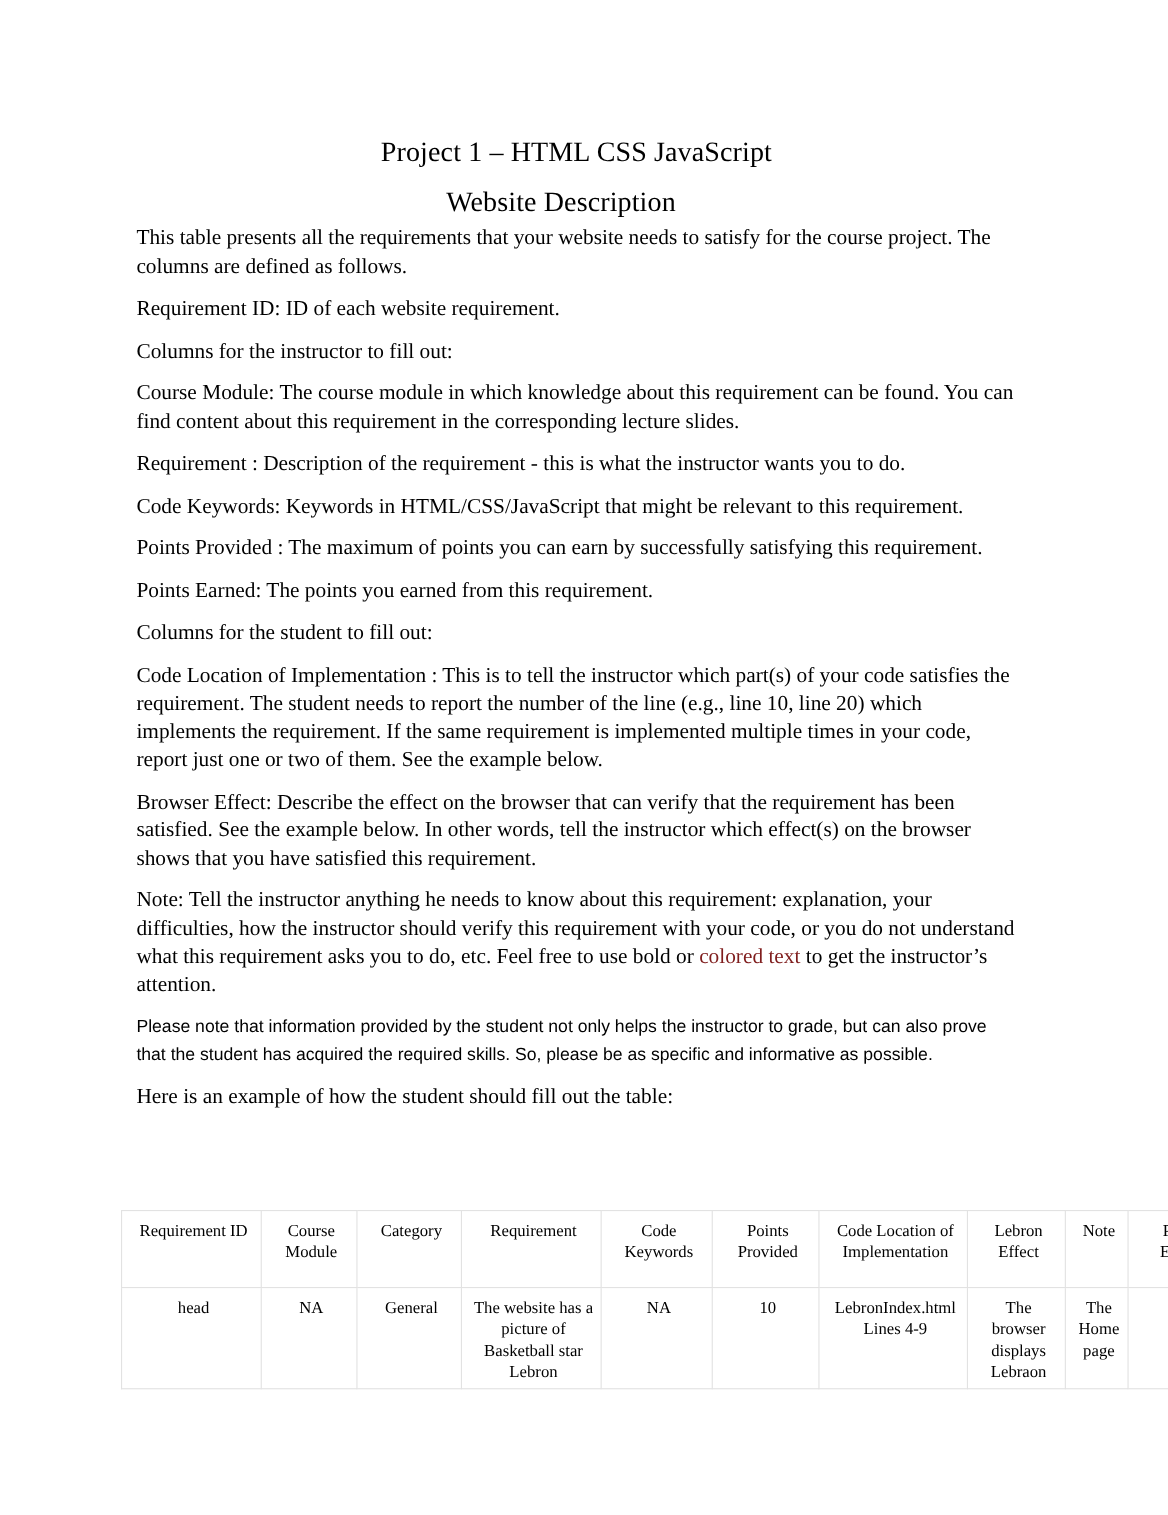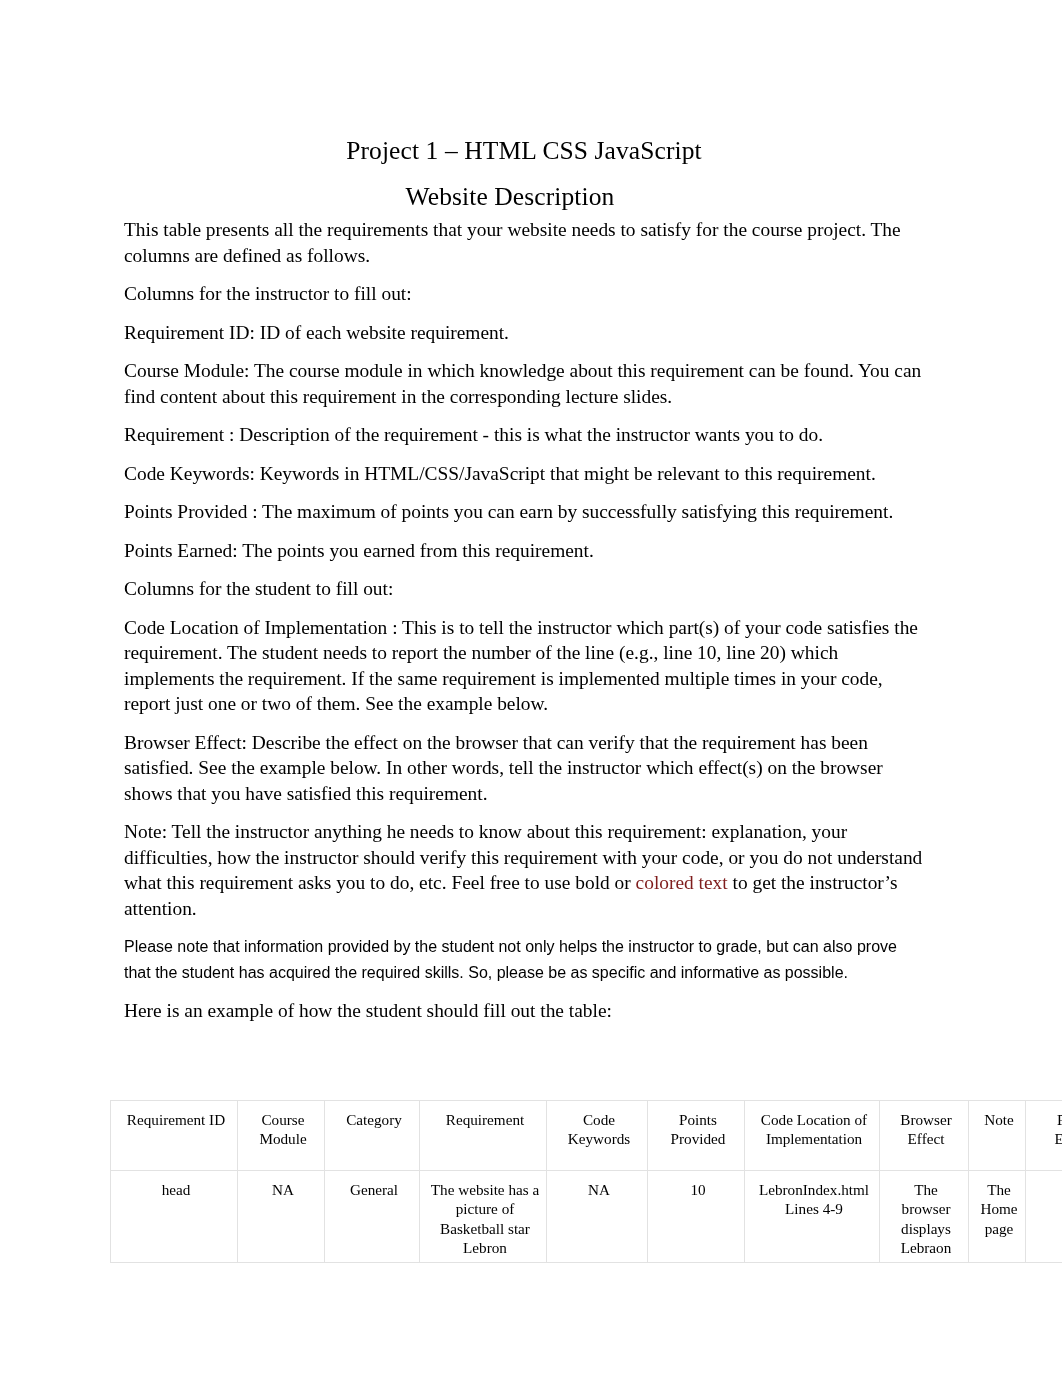--- a/index.html
+++ b/index.html
@@ -22,21 +22,20 @@
     box-sizing: border-box;
     padding: 0;
     overflow: hidden;
   }
 
   .content {
     position: absolute;
     left: 124px;
     top: 118px;
     width: 800px;
-    margin-top: 13px;
   }
 
   h1.doc-title {
     font-family: "Liberation Serif", "DejaVu Serif", serif;
     font-size: 25.5px;
     font-weight: normal;
     text-align: center;
     margin: 0 0 0 0;
     line-height: 40px;
     letter-spacing: 0.1px;
@@ -124,22 +123,22 @@
 <body>
 
 <div class="page">
 
   <div class="content">
 
     <h1 class="doc-title">Project 1 – HTML CSS JavaScript</h1>
     <h2 class="doc-subtitle">Website Description</h2>
 
     <p class="para first-para">This table presents all the requirements that your website needs to satisfy for the course project. The columns are defined as follows.</p>
+    <p class="para">Requirement ID: ID of each website requirement.</p>
     <p class="para">Columns for the instructor to fill out:</p>
-    <p class="para">Requirement ID: ID of each website requirement.</p>
     <p class="para">Course Module: The course module in which knowledge about this requirement can be found. You can find content about this requirement in the corresponding lecture slides.</p>
     <p class="para">Requirement : Description of the requirement - this is what the instructor wants you to do.</p>
     <p class="para">Code Keywords: Keywords in HTML/CSS/JavaScript that might be relevant to this requirement.</p>
     <p class="para">Points Provided : The maximum of points you can earn by successfully satisfying this requirement.</p>
     <p class="para">Points Earned: The points you earned from this requirement.</p>
     <p class="para">Columns for the student to fill out:</p>
     <p class="para">Code Location of Implementation : This is to tell the instructor which part(s) of your code satisfies the requirement. The student needs to report the number of the line (e.g., line 10, line 20) which implements the requirement. If the same requirement is implemented multiple times in your code, report just one or two of them. See the example below.</p>
     <p class="para">Browser Effect: Describe the effect on the browser that can verify that the requirement has been satisfied. See the example below. In other words, tell the instructor which effect(s) on the browser shows that you have satisfied this requirement.</p>
 
     <p class="para"><span>Note: Tell the instructor anything he needs to know about this requirement: explanation, your difficulties, how the instructor should verify this requirement with your code, or you do not understand what this requirement asks you to do, etc. Feel free to use   bold or </span><span class="red">colored text</span><span> to get the instructor’s attention.</span></p>
@@ -154,21 +153,21 @@
     <table class="req-table">
       <thead>
         <tr>
           <th class="c0">Requirement ID</th>
           <th class="c1">Course Module</th>
           <th class="c2">Category</th>
           <th class="c3">Requirement</th>
           <th class="c4">Code Keywords</th>
           <th class="c5">Points Provided</th>
           <th class="c6">Code Location of Implementation</th>
-          <th class="c7">Browser Effect</th>
+          <th class="c7">Lebron Effect</th>
           <th class="c8">Note</th>
           <th class="c9">Points Earned</th>
         </tr>
       </thead>
       <tbody>
         <tr>
           <td class="c0">head</td>
           <td class="c1">NA</td>
           <td class="c2">General</td>
           <td class="c3">The website has a picture of Basketball star Lebron</td>

